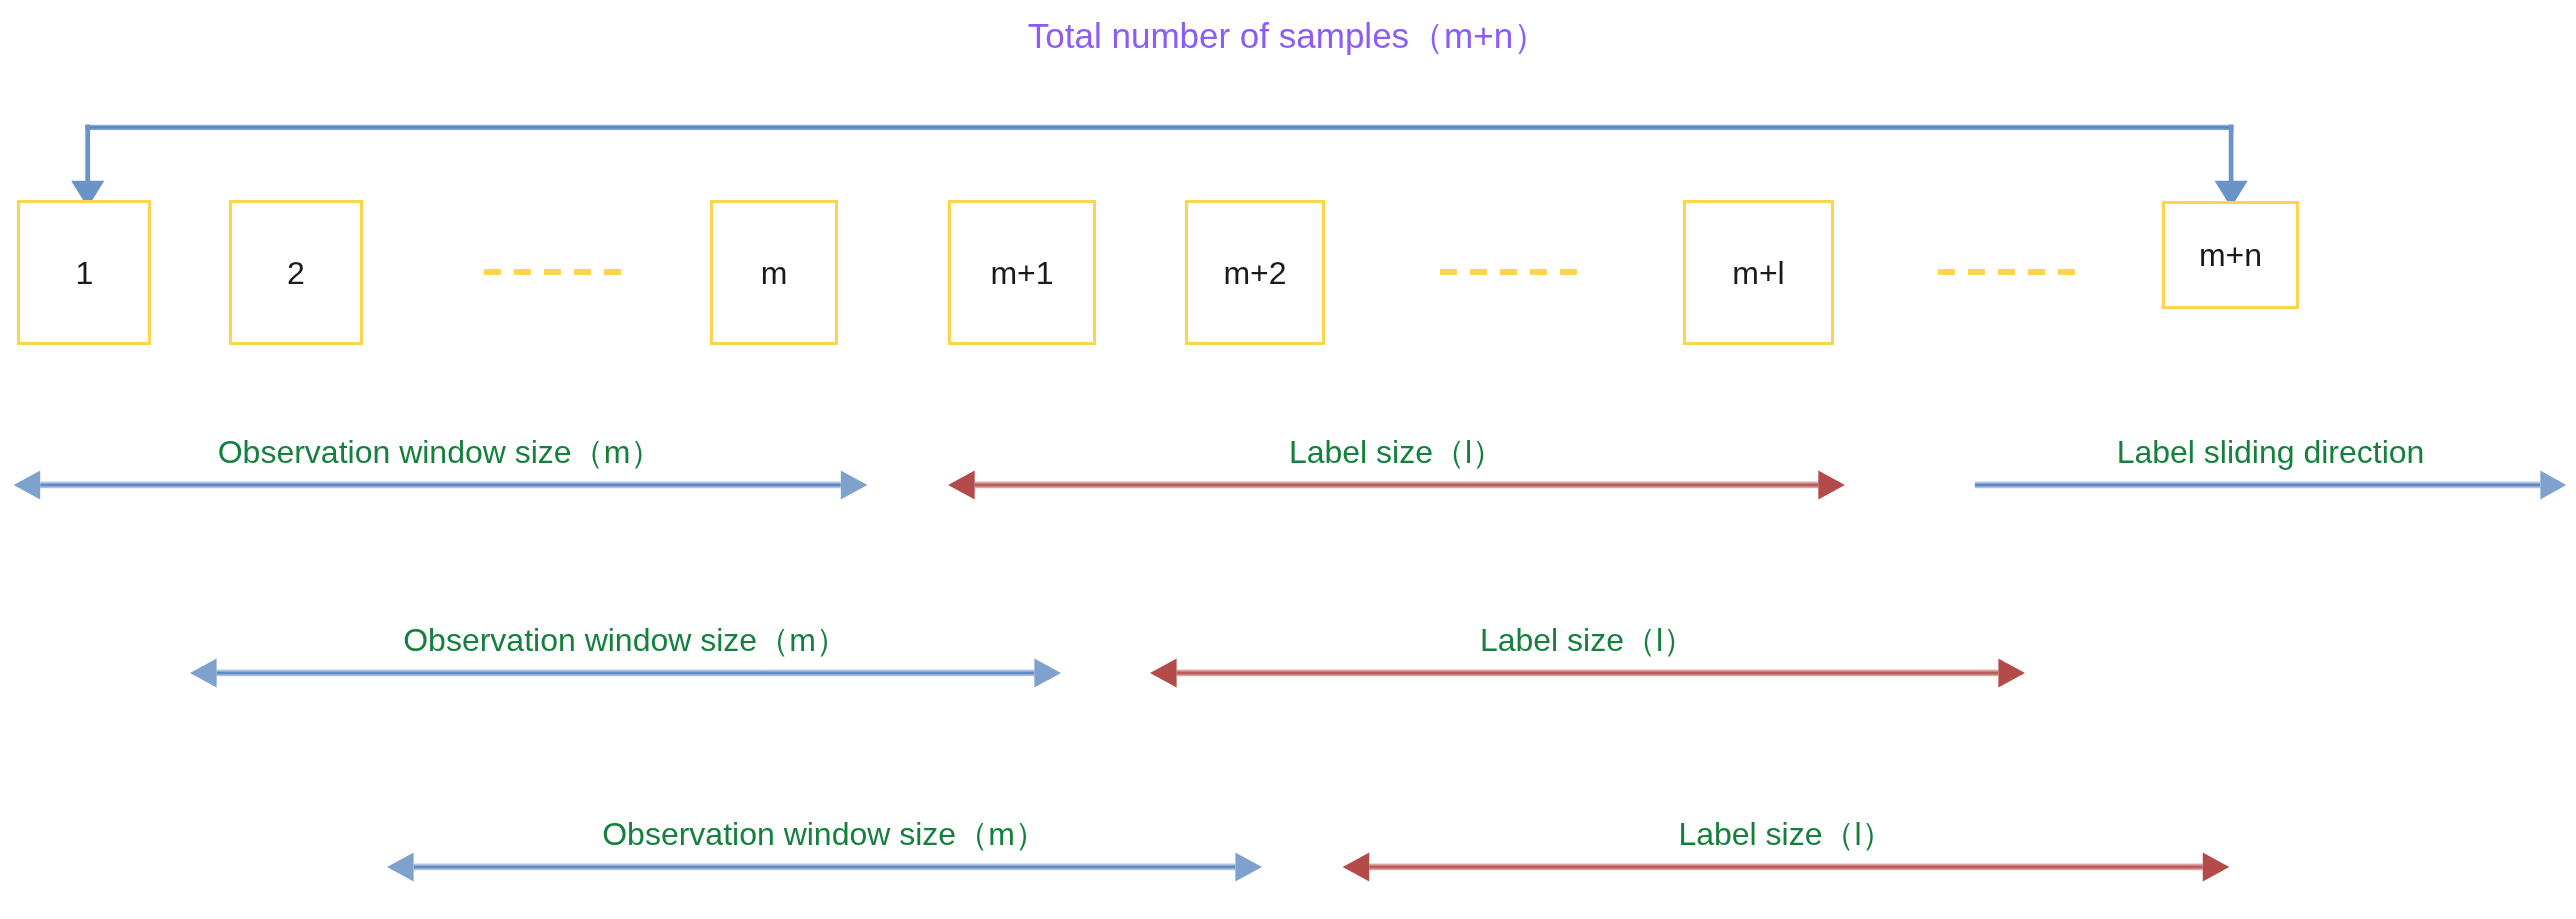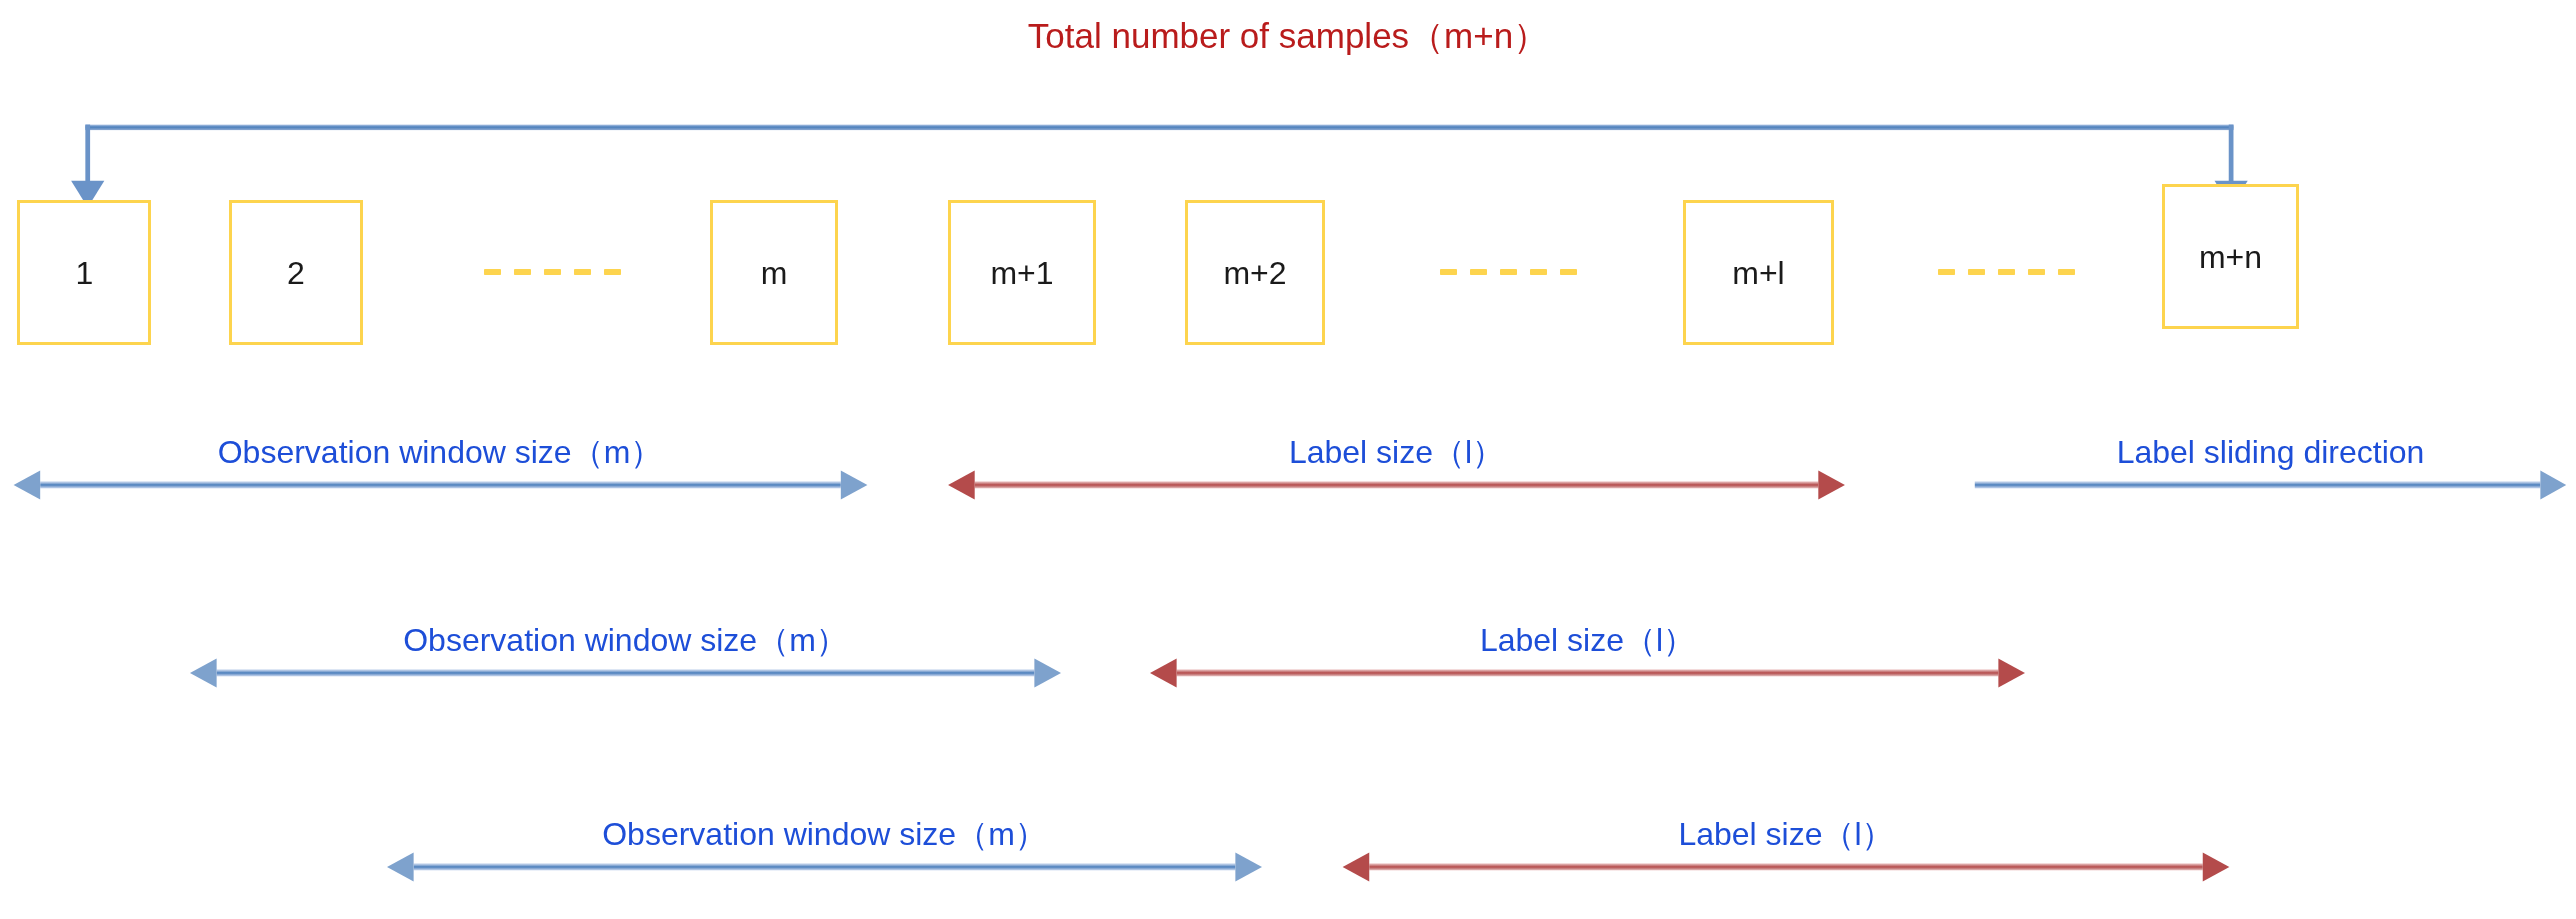--- a/index.html
+++ b/index.html
@@ -19,21 +19,21 @@
   }
 
   
   .title {
     position: absolute;
     left: 0;
     top: 13.4px;
     width: 2576px;
     text-align: center;
     font-size: 35px;
-    color: #b91c1c;
+    color: #8b5cf6;
     white-space: pre;
     letter-spacing: 0px;
   }
 
   
   .bracket {
     position: absolute;
     pointer-events: none;
   }
 
@@ -72,21 +72,21 @@
     position: absolute;
     height: 47px;
   }
   .measure .m-label {
     position: absolute;
     left: 0;
     width: 100%;
     bottom: 27px;
     text-align: center;
     font-size: 32px;
-    color: #1d4ed8;
+    color: #15803d;
     white-space: pre;
     line-height: 1.1;
   }
   .measure svg {
     position: absolute;
     left: 0;
     bottom: -11px;
     display: block;
   }
 </style>
@@ -158,21 +158,21 @@
   </div>
 
   <div class="dashes" style="left:1938px; top:269px;">
     <span></span>
     <span></span>
     <span></span>
     <span></span>
     <span></span>
   </div>
 
-  <div class="sample-box" style="left:2162px; top:184px; width:137px; height:145px;">
+  <div class="sample-box" style="left:2162px; top:201px; width:137px; height:108px;">
     <span>m+n</span>
   </div>
 
   <svg width="0" height="0" style="position:absolute;" aria-hidden="true">
     <defs>
       <linearGradient id="blueLine" x1="0" y1="0" x2="0" y2="1">
         <stop offset="0%" stop-color="#ccdaef"></stop>
         <stop offset="20%" stop-color="#a9c0e1"></stop>
         <stop offset="50%" stop-color="#4a7ebb"></stop>
         <stop offset="80%" stop-color="#9db7dd"></stop>

